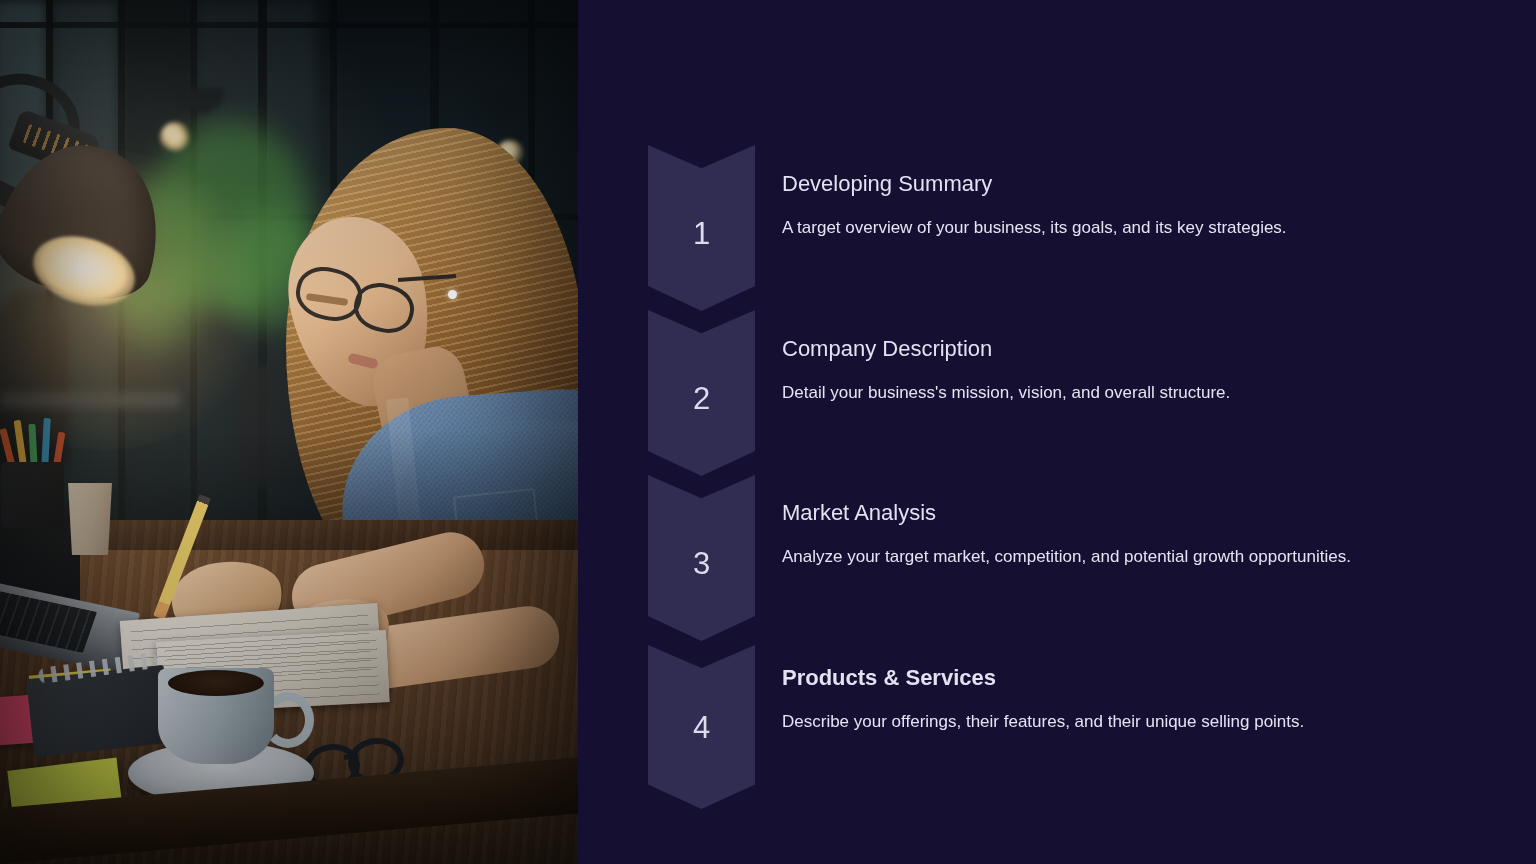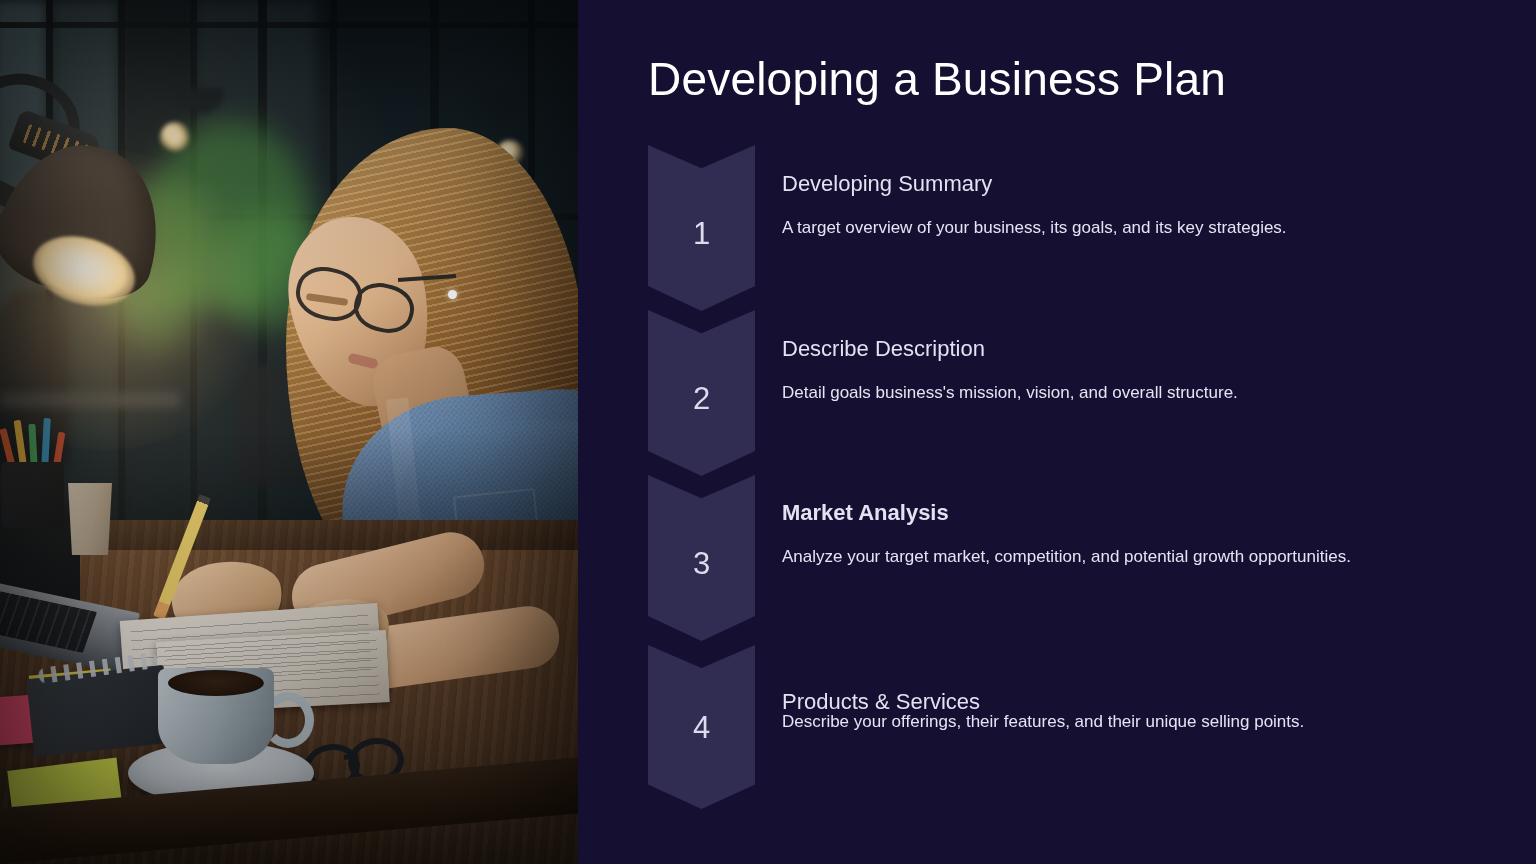--- a/index.html
+++ b/index.html
@@ -557,48 +557,47 @@
     <div class="mug-coffee"></div>
 
     <div class="desk-edge"></div>
 
     <div class="ph-grade"></div>
     <div class="ph-vignette"></div>
   </div>
 
   <div class="content-panel">
 
-    <div class="slide-title">Developing a Business Plan</div>
 
     <div class="steps">
 
       <div class="step">
         <div class="chev" style="top:145px; height:166px;"></div>
         <div class="chev-num" style="top:216px;">1</div>
         <div class="step-heading" style="top:171px;">Developing Summary</div>
         <div class="step-desc" style="top:218px;">A target overview of your business, its goals, and its key strategies.</div>
       </div>
 
       <div class="step">
         <div class="chev" style="top:310px; height:166px;"></div>
         <div class="chev-num" style="top:381px;">2</div>
-        <div class="step-heading" style="top:336px;">Describe Description</div>
-        <div class="step-desc" style="top:383px;">Detail goals business's mission, vision, and overall structure.</div>
+        <div class="step-heading" style="top:336px;">Company Description</div>
+        <div class="step-desc" style="top:383px;">Detail your business's mission, vision, and overall structure.</div>
       </div>
 
       <div class="step">
         <div class="chev" style="top:475px; height:166px;"></div>
         <div class="chev-num" style="top:546px;">3</div>
-        <div class="step-heading" style="top:500px;font-weight:bold;">Market Analysis</div>
+        <div class="step-heading" style="top:500px;">Market Analysis</div>
         <div class="step-desc" style="top:547px;">Analyze your target market, competition, and potential growth opportunities.</div>
       </div>
 
       <div class="step">
         <div class="chev" style="top:645px; height:164px;"></div>
         <div class="chev-num" style="top:710px;">4</div>
-        <div class="step-heading" style="top:689px;">Products &amp; Services</div>
+        <div class="step-heading" style="top:665px;font-weight:bold;">Products &amp; Services</div>
         <div class="step-desc" style="top:712px;">Describe your offerings, their features, and their unique selling points.</div>
       </div>
 
     </div>
   </div>
 
 </div>
 
 </body></html>

